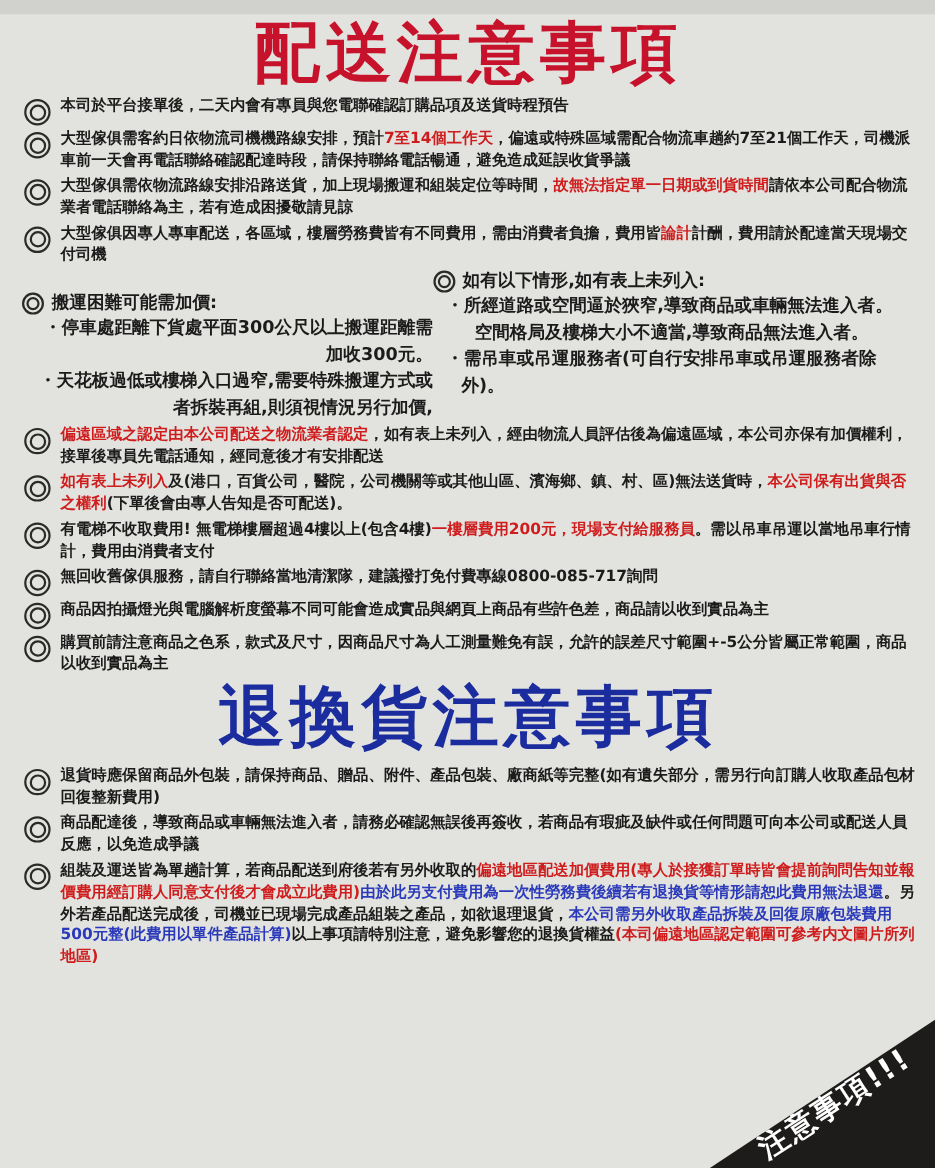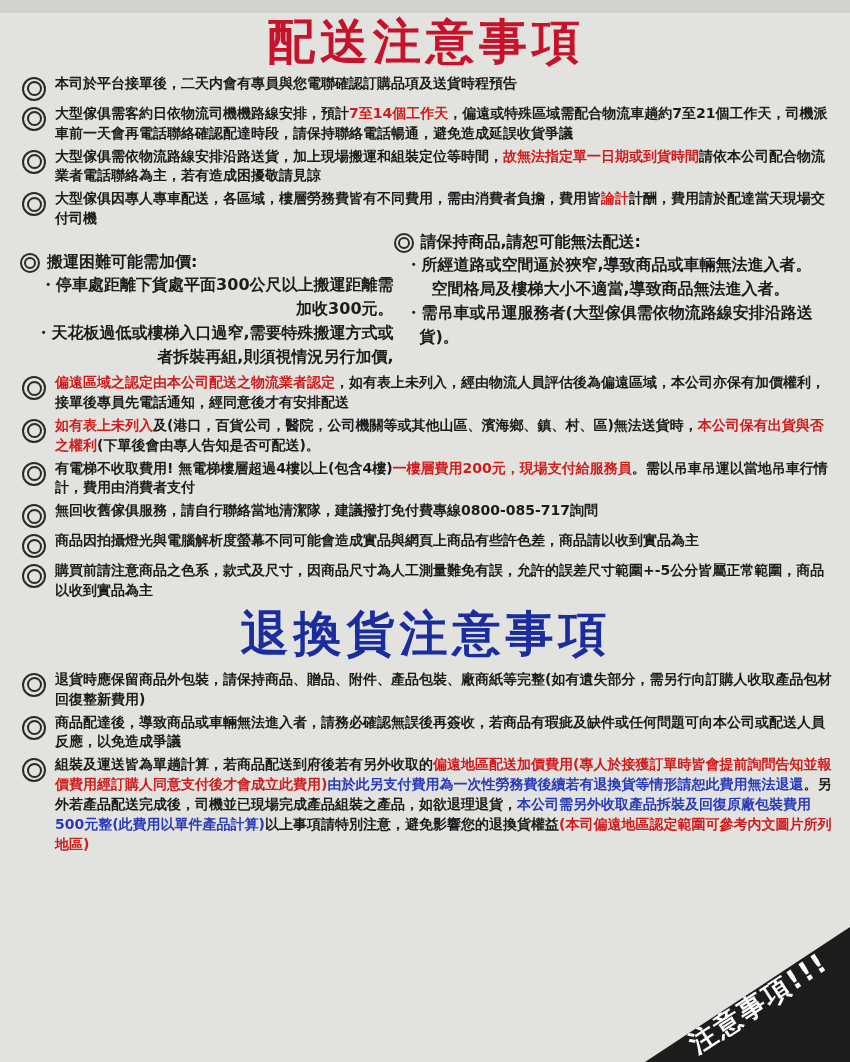--- a/index.html
+++ b/index.html
@@ -5,21 +5,21 @@
   html,body{margin:0;padding:0;}
   body{
     width:850px;height:1062px;position:relative;overflow:hidden;
     background:var(--bg,#e2e2de);
     font-family:"DejaVu Sans","Liberation Sans",sans-serif;
     -webkit-font-smoothing:antialiased;
   }
   .top-strip{height:13px;background:var(--strip,#d1d1cd);}
   .content{padding:0 18px 0 20px;}
   .title{
-    text-align:center;font-weight:bold;font-size:48px;line-height:1.1;
+    text-align:center;font-weight:bold;font-size:60px;line-height:1.1;
     letter-spacing:5px;margin:2px 0 6px 0;
   }
   .t-red{color:var(--title_red,#c6122b);}
   .t-blue{color:var(--title_blue,#1b2c9e);margin-top:10px;font-family:Liberation Mono, monospace;}
   .item{display:flex;align-items:flex-start;margin:3px 0;}
   .dcircle{
     flex:0 0 auto;width:20px;height:20px;border:2px solid #2a2a28;border-radius:50%;
     display:flex;align-items:center;justify-content:center;margin:3px 9px 0 2px;
     background:transparent;
   }
@@ -93,25 +93,25 @@
           <span>搬運困難可能需加價:</span>
         </div>
         <div class="nb-line marker">停車處距離下貨處平面300公尺以上搬運距離需加收300元。</div>
         <div class="nb-line marker">天花板過低或樓梯入口過窄,需要特殊搬運方式或者拆裝再組,則須視情況另行加價,</div>
       </div>
     <div class="note-col right" id="note-right">
         <div class="nb-head">
           <span class="dcircle">
             <span class="inner"></span>
           </span>
-          <span>請保持商品,請恕可能無法配送:</span>
+          <span>如有以下情形,如有表上未列入:</span>
         </div>
         <div class="nb-line marker">所經道路或空間逼於狹窄,導致商品或車輛無法進入者。</div>
         <div class="nb-line cont">空間格局及樓梯大小不適當,導致商品無法進入者。</div>
-        <div class="nb-line marker">需吊車或吊運服務者(大型傢俱需依物流路線安排沿路送貨)。</div>
+        <div class="nb-line marker">需吊車或吊運服務者(可自行安排吊車或吊運服務者除外)。</div>
       </div>
   </div>
 
   <div id="list-bottom">
       <div class="item">
         <span class="dcircle">
           <span class="inner"></span>
         </span>
         <div class="item-text"><span class="c-red">偏遠區域之認定由本公司配送之物流業者認定</span><span class="c-black">，如有表上未列入，經由物流人員評估後為偏遠區域，本公司亦保有加價權利，接單後專員先電話通知，經同意後才有安排配送</span></div>
       </div>

